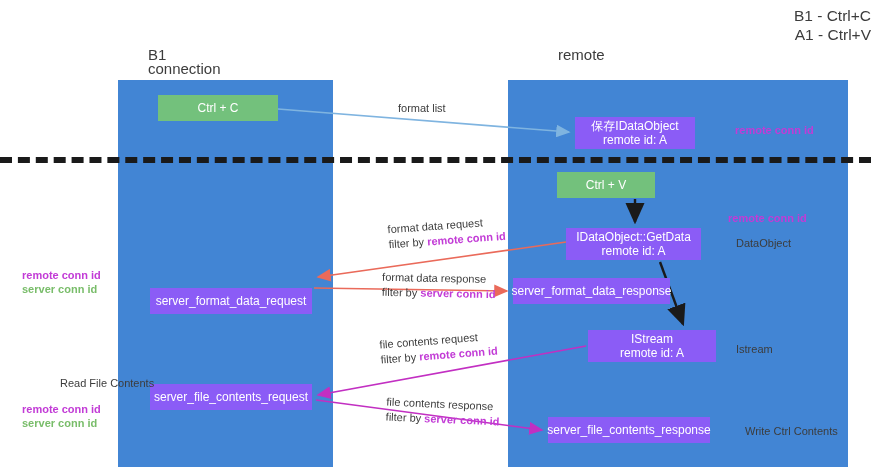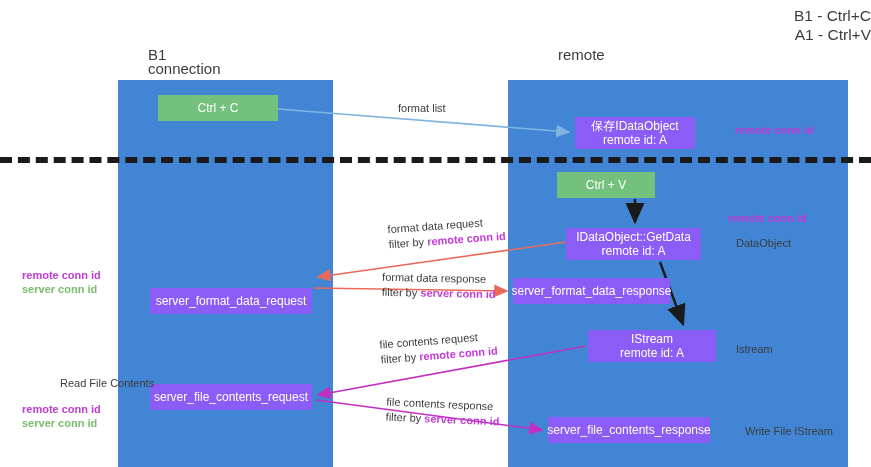--- a/index.html
+++ b/index.html
@@ -210,21 +210,21 @@
   <div class="side" id="side-r2">
     <span class="remote">remote conn id</span>
   </div>
   <div class="side" id="side-dataobject">
     <span class="plain">DataObject</span>
   </div>
   <div class="side" id="side-istream">
     <span class="plain">Istream</span>
   </div>
   <div class="side" id="side-writefile">
-    <span class="plain">Write File IStream</span>
+    <span class="plain">Write Ctrl Contents</span>
   </div>
 
   <div class="side" id="side-l1">
     <div class="remote">remote conn id</div>
     <div class="server">server conn id</div>
   </div>
   <div class="side" id="side-readfile">
     <span class="plain">Read File Contents</span>
   </div>
   <div class="side" id="side-l2">

